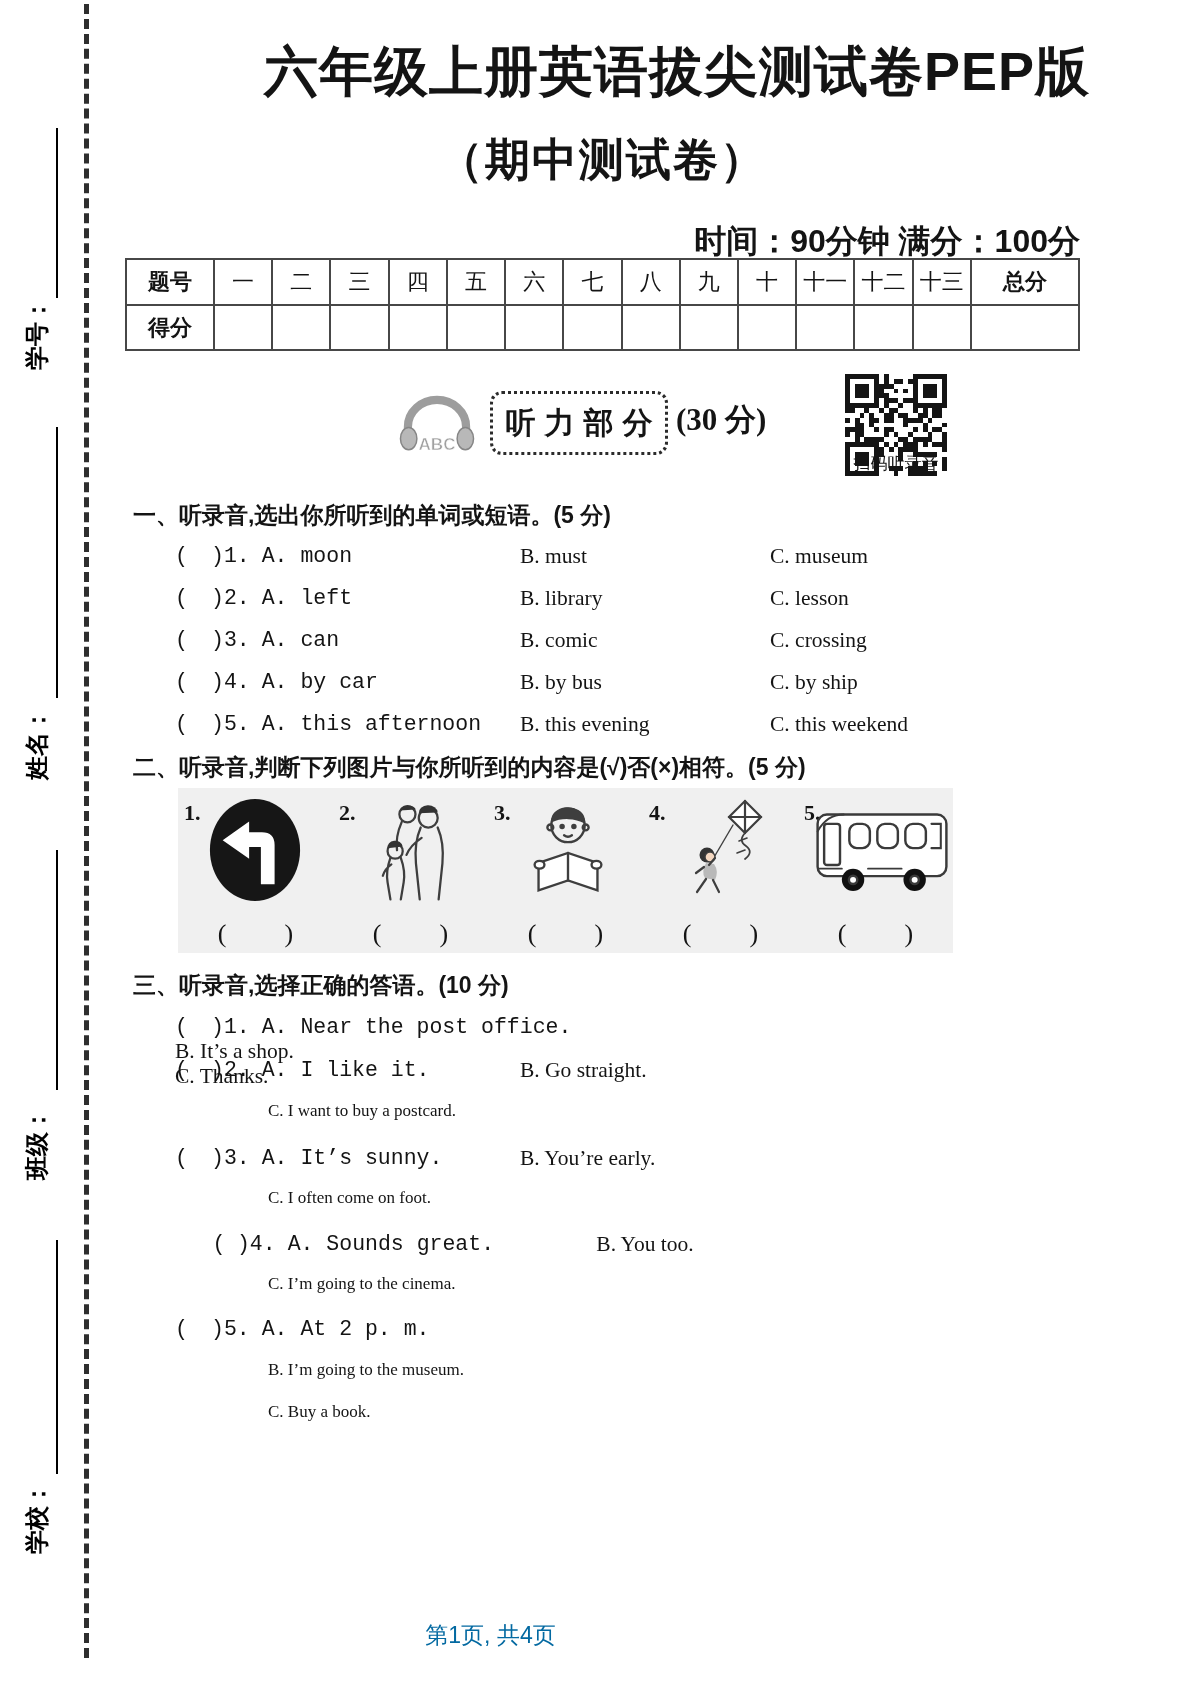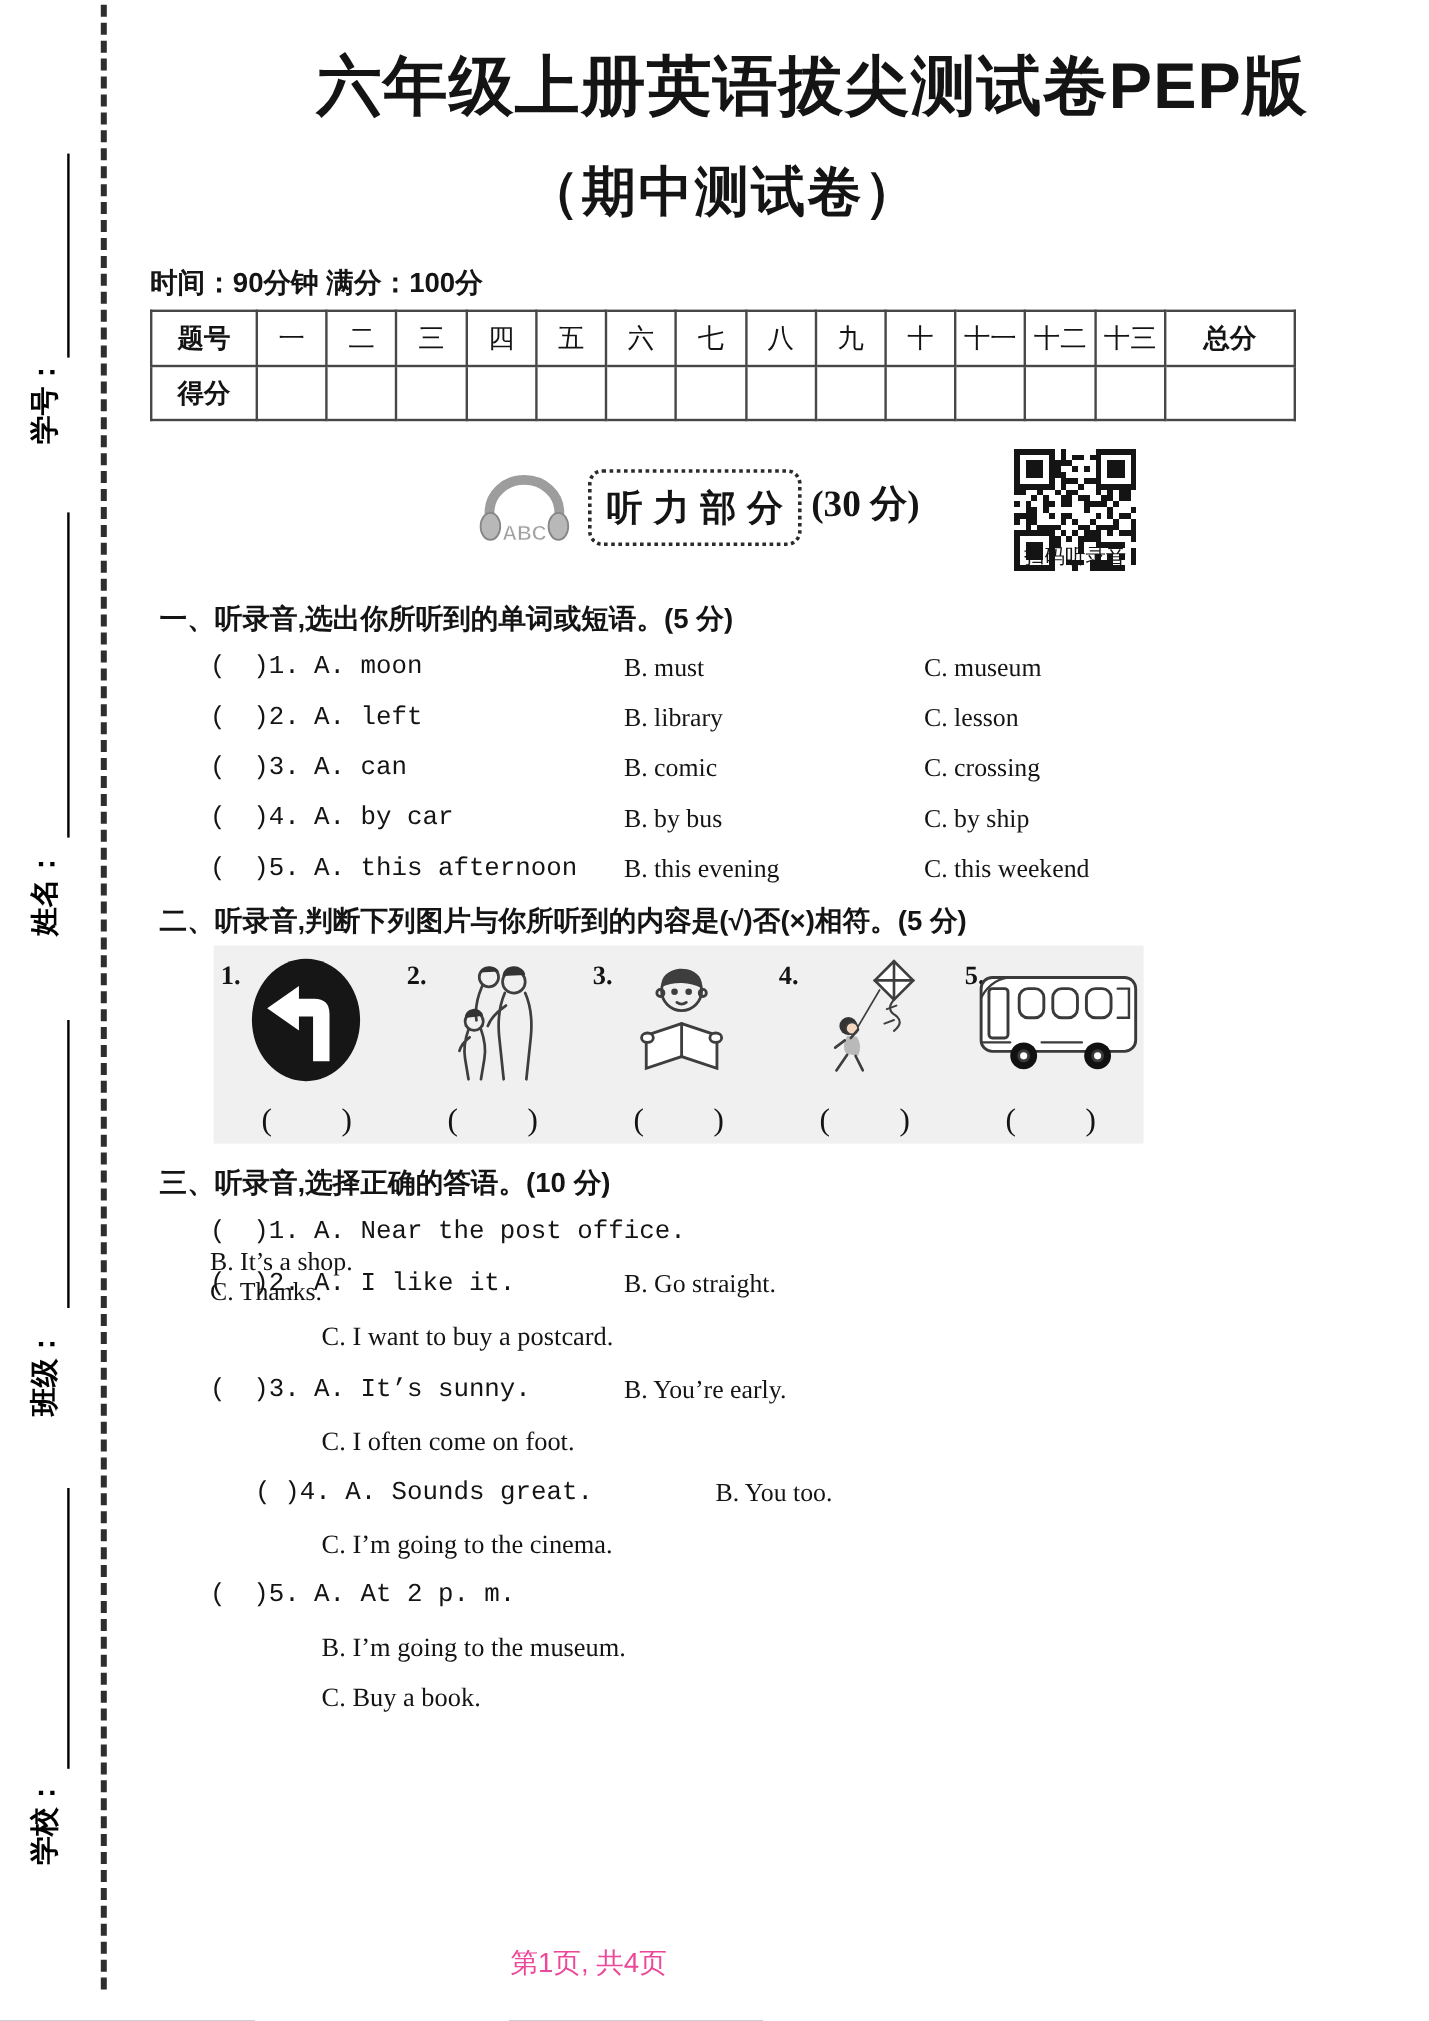--- a/index.html
+++ b/index.html
@@ -18,22 +18,22 @@
   .rail-label { position:absolute; left:4px; width:66px; height:66px;
                 display:flex; align-items:center; justify-content:center; }
   .rail-label > span { transform:rotate(-90deg); white-space:nowrap;
                        font-weight:700; font-size:24px; color:#000; }
 
   
   .exam-title { left:115px; top:36px; width:975px; text-align:right;
                 font-size:54px; font-weight:900; letter-spacing:1px; }
   .exam-subtitle { left:115px; top:130px; width:975px; text-align:center;
                    font-size:45px; font-weight:800; letter-spacing:2px; }
-  .exam-meta { left:125px; top:220px; width:955px; 
-               font-size:23px; font-weight:600; }
+  .exam-meta { left:125px; top:220px; width:955px; text-align:right;
+               font-size:32px; font-weight:600; }
 
   
   .score-table { left:125px; top:258px; }
   table { border-collapse:collapse; table-layout:fixed; width:955px; }
   td { border:2px solid #474747; text-align:center; font-size:22px;
        padding:0; height:43px; overflow:hidden; }
   tr.r1 td { height:44px;margin-top:14px; }
   td.lab { font-weight:700; }
 
   
@@ -50,36 +50,36 @@
 
   
   .sec-title { left:133px; font-size:23px; font-weight:800; white-space:nowrap; }
   .qrow { left:175px; width:910px; display:flex; font-size:21.5px;
           white-space:nowrap; }
   .qrow .qa { width:345px;font-family:Liberation Mono, monospace; }
   .qrow .qb { width:250px; }
   .qrow .qc { flex:1; }
   .op { display:inline-block; width:36px; }
   .qlabel { display:inline-block; margin-right:12px; }
-  .cont { left:268px; font-size:22px; white-space:nowrap; }
+  .cont { left:268px; font-size:17px; white-space:nowrap; }
 
   
   .pic-strip { left:178px; top:788px; width:775px; height:165px;
                background:#f0f0f0; display:flex; }
   .pic-cell { position:relative; width:155px; height:100%; }
   .pic-num { position:absolute; left:6px; top:12px; font-size:22px;
              font-weight:700; font-family:"Liberation Serif", serif; }
   .pic-art { position:absolute; left:28px; top:6px; }
   .pic-parens { position:absolute; bottom:4px; left:0; width:100%;
                 display:flex; justify-content:center; gap:58px;
                 font-size:26px; font-family:"Liberation Serif", serif; }
 
   
   .footer { left:0; top:1620px; width:981px; text-align:center;
-            font-size:23px; color:#ec4899; }
+            font-size:23px; color:#0369a1; }
 </style>
 </head>
 <body>
 
 <div id="page">
 
   <div class="binding"></div>
 
   <div class="write-line" style="top:128px;height:170px;"></div>
   <div class="rail-label" style="top:301px;">

